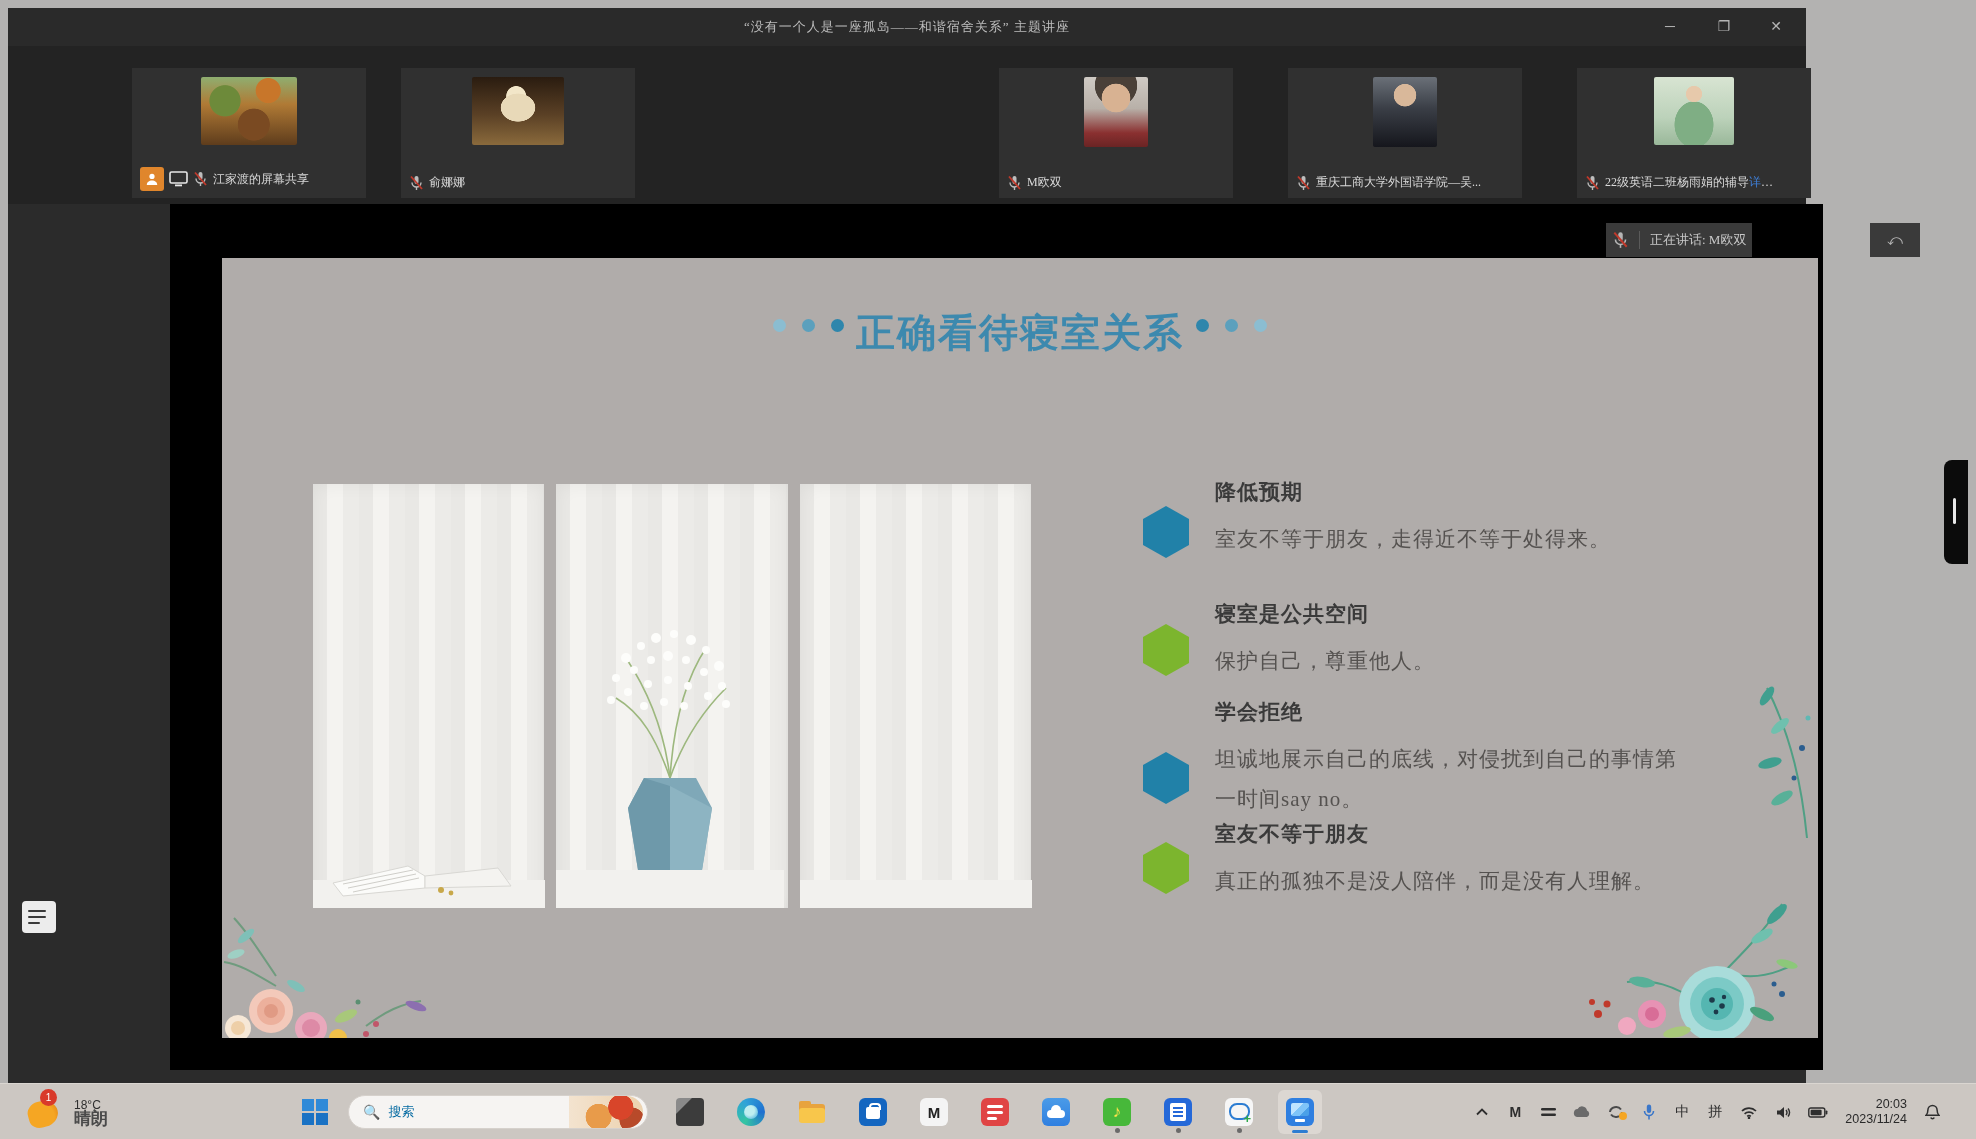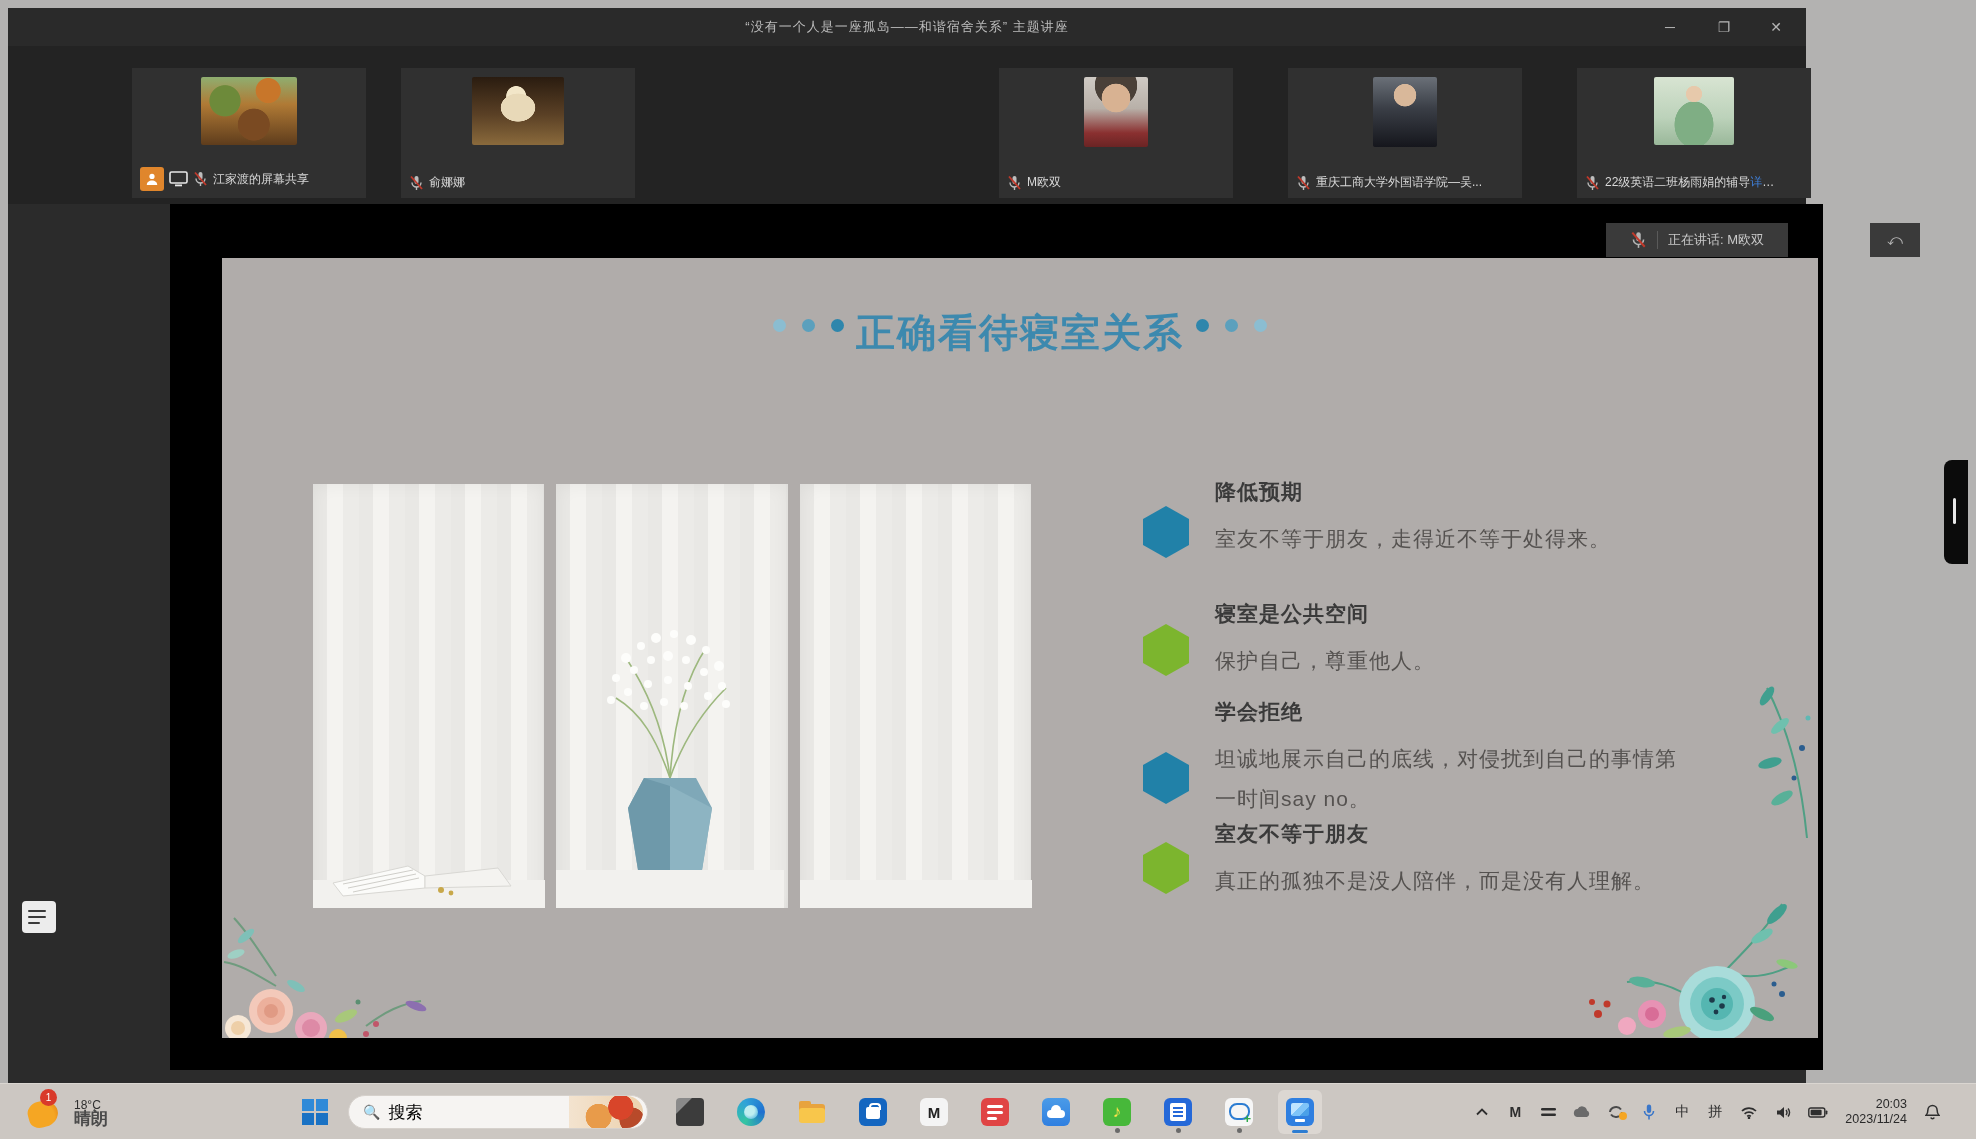--- a/index.html
+++ b/index.html
@@ -1,21 +1,21 @@
 <!DOCTYPE html>
 <html><head>
 <meta charset="utf-8">
 <style>
   * { margin:0; padding:0; box-sizing:border-box; }
   html,body { width:1976px; height:1139px; }
   body { font-family:"Liberation Sans","DejaVu Sans",sans-serif; background:#b3b2b1; overflow:hidden; }
   #stage { position:relative; width:1976px; height:1139px; background:#b3b2b1; }
 
   
-  #win { position:absolute; left:8px; top:8px; width:1798px; height:1075px; background:#d946ef; }
+  #win { position:absolute; left:8px; top:8px; width:1798px; height:1075px; background:#d946ef;font-family:Liberation Serif, serif; }
   #titlebar { position:absolute; left:0; top:0; width:100%; height:38px; background:#2a2a2a; }
   #title { position:absolute; left:0; right:0; top:0; height:38px; line-height:38px; text-align:center;
            color:#bdbdbd; font-size:13px; letter-spacing:1px; }
   .winctl { position:absolute; top:0; width:52px; height:38px; line-height:38px; text-align:center;
             color:#b5b5b5; font-size:14px; cursor:default; }
   #btn-min { right:110px; } #btn-max { right:56px; } #btn-close { right:4px; }
 
   
   #strip { position:absolute; left:0; top:38px; width:100%; height:158px; background:#232323; }
   .tile { position:absolute; top:22px; width:234px; height:130px; background:#303030; overflow:hidden; }
@@ -56,21 +56,21 @@
     background:
       radial-gradient(circle at 50% 25%, #e7c9ab 0 12%, transparent 13%),
       radial-gradient(ellipse at 50% 70%, #7fae84 0 34%, transparent 35%),
       linear-gradient(180deg,#d8e4d2 0%, #bcd2ba 60%, #9ab89a 100%); }
 
   
   #main { position:absolute; left:0; top:196px; width:100%; height:879px; background:#2b2b2b; }
   #canvas { position:absolute; left:162px; top:0; width:1653px; height:866px; background:#000; }
 
   #speakbar { position:absolute; left:1436px; top:19px; height:34px; background:#3a3a3a;
-              display:flex; align-items:center; padding:0 24px; gap:10px; }
+              display:flex; align-items:center; padding:0 6px; gap:10px; }
   #speakbar .sep { width:1px; height:18px; background:#5a5a5a; }
   #speakbar .lbl { color:#c8c8c8; font-size:13px; white-space:nowrap; }
   #handbox { position:absolute; left:1700px; top:19px; width:50px; height:34px; background:#3a3a3a;
              color:#b5b5b5; font-size:15px; display:flex; align-items:center; justify-content:center; }
 
   
   #slide { position:absolute; left:52px; top:54px; width:1596px; height:780px; background:#b0acaa; overflow:hidden; }
 
   #slide-title-row { position:absolute; left:0; top:48px; width:100%; text-align:center; white-space:nowrap; }
   #slide-title-row .dot { display:inline-block; width:13px; height:13px; border-radius:50%; margin:0 8px; vertical-align:14px; }
@@ -115,21 +115,21 @@
                    background:radial-gradient(circle at 35% 60%, #f5a623 0 60%, #e07b12 100%); transform:rotate(-15deg); }
   #weather .badge { position:absolute; left:14px; top:-2px; min-width:17px; height:17px; border-radius:9px; background:#d93a2b;
                     color:#fff; font-size:10px; line-height:17px; text-align:center; padding:0 3px; }
   #weather .wt { font-size:12px; color:#2e2e2e; line-height:14px; }
   #weather .wc { font-size:17px; color:#4a4a4a; line-height:13px;font-weight:bold; }
 
   #start-btn { position:absolute; left:300px; top:13px; width:30px; height:30px; display:flex; align-items:center; justify-content:center; }
   #search-pill { position:absolute; left:348px; top:11px; width:300px; height:34px; background:#f6f4f2; border:1px solid #d6d1cc;
                  border-radius:17px; display:flex; align-items:center; gap:8px; padding:0 4px 0 14px; overflow:hidden; }
   #search-pill .q { font-size:14px; color:#444; }
-  #search-pill .ph { font-size:17px; color:#000000; flex:1; }
+  #search-pill .ph { font-size:13px; color:#0369a1; flex:1; }
   #search-art { width:74px; height:32px; border-radius:0 16px 16px 0;
       background:
         radial-gradient(circle at 70% 35%, #d8452a 0 22%, transparent 23%),
         radial-gradient(circle at 40% 65%, #e89b4a 0 26%, transparent 27%),
         radial-gradient(circle at 85% 75%, #b84a2a 0 18%, transparent 19%),
         linear-gradient(90deg,#f3e3cf,#ecd2ae); }
 
   #apps { position:absolute; left:668px; top:6px; display:flex; gap:17px; }
   .appwrap { width:44px; height:44px; border-radius:6px; display:flex; align-items:center; justify-content:center; position:relative; }
   .appwrap.active { background:#dcd7d2; }

